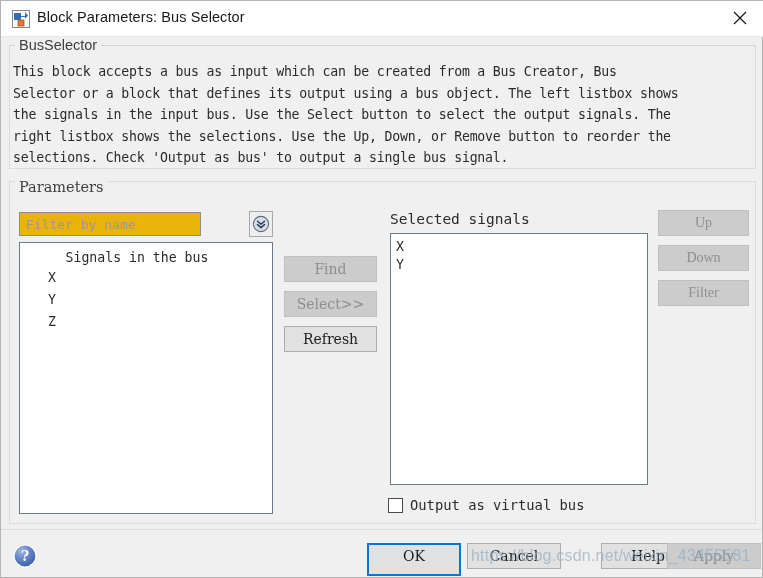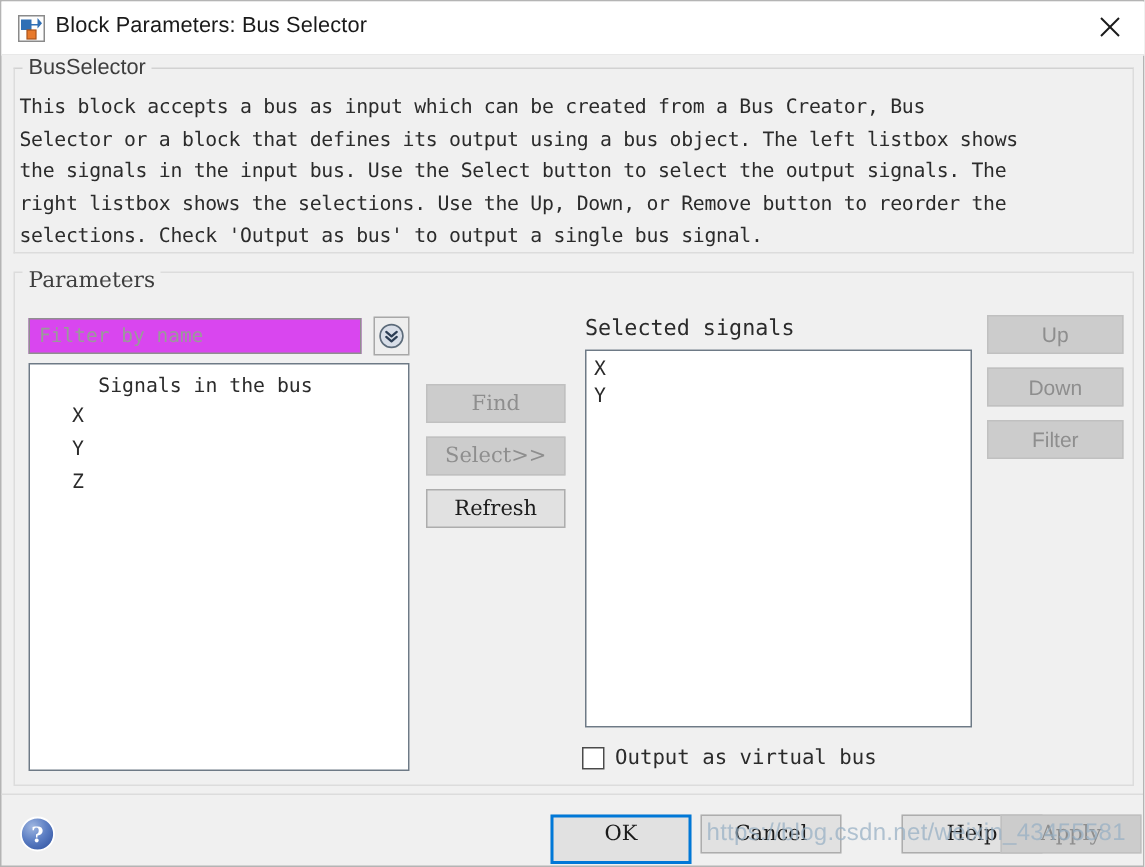--- a/index.html
+++ b/index.html
@@ -107,24 +107,24 @@
     font-family: "DejaVu Serif", serif;
     font-size: 14.5px;
     color: #3e3e3e;
     white-space: nowrap;
   }
 
   
   #filter-input {
     position: absolute;
     left: 18px; top: 211px;
-    width: 222px; height: 24px;
+    width: 182px; height: 24px;
     box-sizing: border-box;
     border: 1px solid #8f8f8f;
-    background: #d946ef;
+    background: #eab308;
     font-family: "DejaVu Sans Mono", monospace;
     font-size: 13px;
     color: #2b2b2b;
     padding: 0 6px;
     outline: none;
   }
   #filter-input::placeholder { color: #9a9a9a; opacity: 1; }
 
   #filter-dropdown-btn {
     position: absolute;
@@ -218,21 +218,21 @@
     white-space: nowrap;
   }
   .sel-item:first-child { padding-top: 4px; }
 
   
   .right-btn {
     position: absolute;
     left: 657px;
     width: 91px; height: 26px;
     box-sizing: border-box;
-    font-family: Liberation Sans, sans-serif;
+    font-family: Liberation Serif, serif;
     font-size: 14px;
     text-align: center;
     line-height: 24px;
     white-space: nowrap;
   }
   #btn-up     { top: 209px; }
   #btn-down   { top: 244px; }
   #btn-remove { top: 279px; }
 
   

